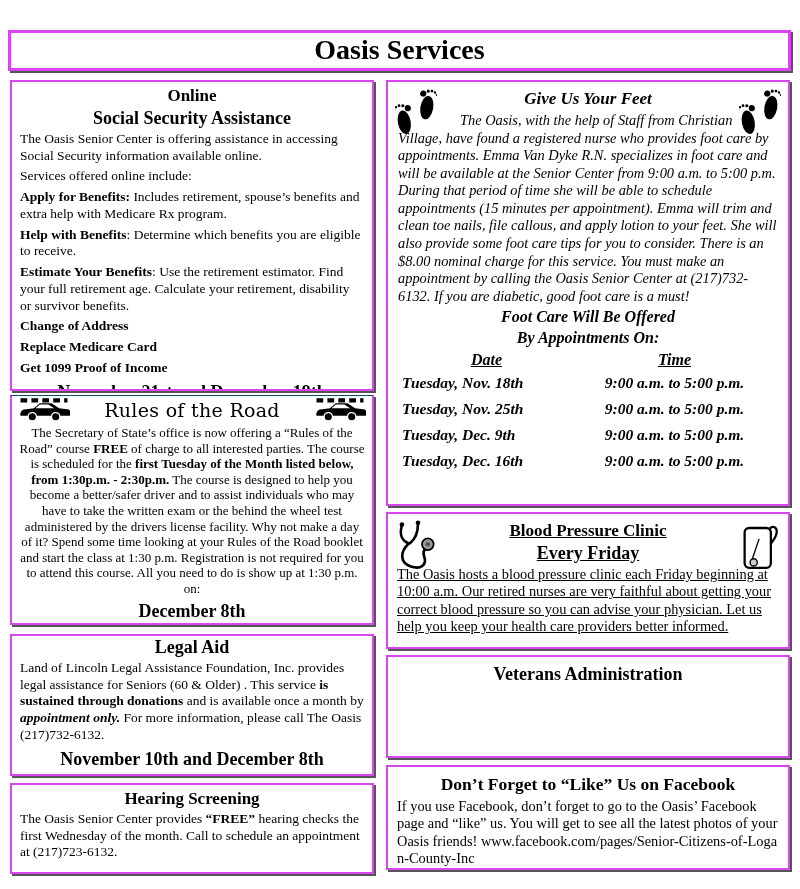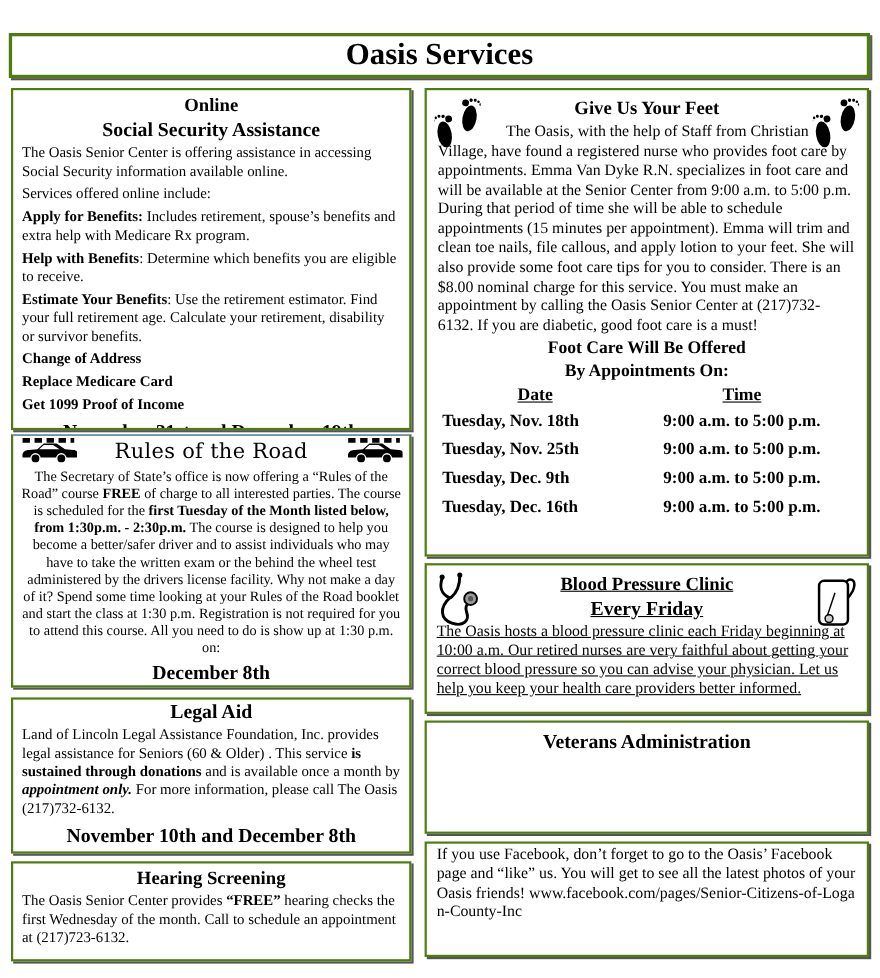--- a/index.html
+++ b/index.html
@@ -1,32 +1,32 @@
 <!DOCTYPE html>
 <html><head>
 <meta charset="utf-8">
 <style>
   html,body { margin:0; padding:0; background:#fff; }
   .page { position:relative; width:800px; height:889px; background:#fff;
           font-family:"Liberation Serif","DejaVu Serif",serif; color:#000; }
-  .box { position:absolute; background:#fff; border:2px solid #4d7c0f;
+  .box { position:absolute; background:#fff; border:2px solid #d946ef;
          box-sizing:border-box; overflow:hidden; box-shadow:2px 2px 0 #555; }
 
   
   .title-box { left:8px; top:30px; width:783px; height:41px; border-width:3px; }
   .title-box h1 { margin:0; text-align:center; font-size:28px; line-height:34px; font-weight:bold; }
 
   
   .sec-social  { left:10px; top:80px;  width:364px; height:311px; }
   .sec-rules   { left:10px; top:395px; width:364px; height:230px; border-top:1px solid #0c4a6e; }
   .sec-legal   { left:10px; top:634px; width:364px; height:142px; }
   .sec-hearing { left:10px; top:783px; width:364px; height:91px; }
 
   
-  .sec-foot { left:386px; top:80px;  width:404px; height:426px; }
+  .sec-foot { left:386px; top:80px;  width:404px; height:426px;font-style:italic; }
   .sec-bp   { left:386px; top:512px; width:404px; height:137px;text-decoration:underline; }
   .sec-vets { left:386px; top:655px; width:404px; height:103px; }
   .sec-fb   { left:386px; top:765px; width:404px; height:105px; }
 
   .h  { text-align:center; font-weight:bold; font-size:17px; margin:4px 6px 2px; }
   .h2 { font-size:18px; margin-top:1px; }
   .body { font-size:13.5px; line-height:1.24; margin:2px 0 4px; padding:0 8px; }
   .footer-date { font-weight:bold; text-align:center; font-size:18px; margin:5px 0 2px; }
 
   
@@ -212,16 +212,17 @@
     <h2 class="h h1a">Blood Pressure Clinic</h2>
     <h2 class="h h2">Every Friday</h2>
     <p class="body">The Oasis hosts a blood pressure clinic each Friday beginning at 10:00 a.m.  Our retired nurses are very faithful about getting your correct blood pressure so you can advise your physician.  Let us help you keep your health care providers better informed.</p>
   </section>
 
   <section class="box sec-vets">
     <h2 class="h h2">Veterans Administration</h2>
   </section>
 
   <section class="box sec-fb">
+    <h2 class="h">Don’t Forget to “Like” Us on Facebook</h2>
     <p class="body"><span>If you use Facebook, don’t forget to go to the Oasis’ Facebook page and “like” us.  You will get to see all the latest photos  of your Oasis friends!  </span><span class="url">www.facebook.com/pages/Senior-Citizens-of-Logan-County-Inc</span></p>
   </section>
 
 </div>
 
 </body></html>

